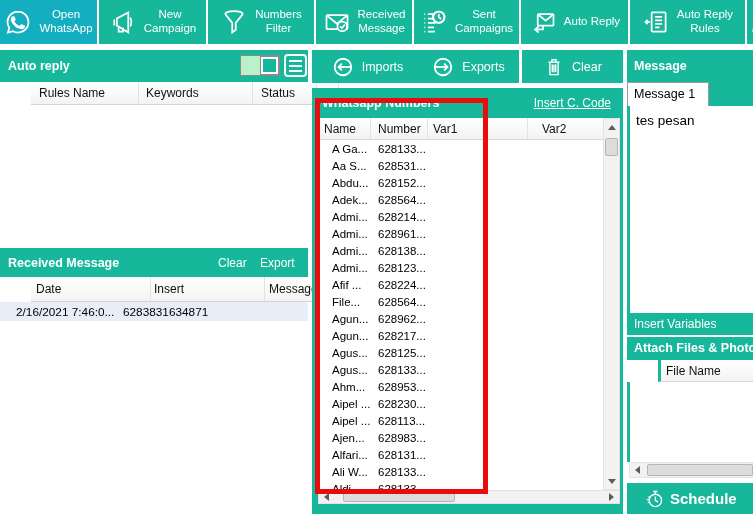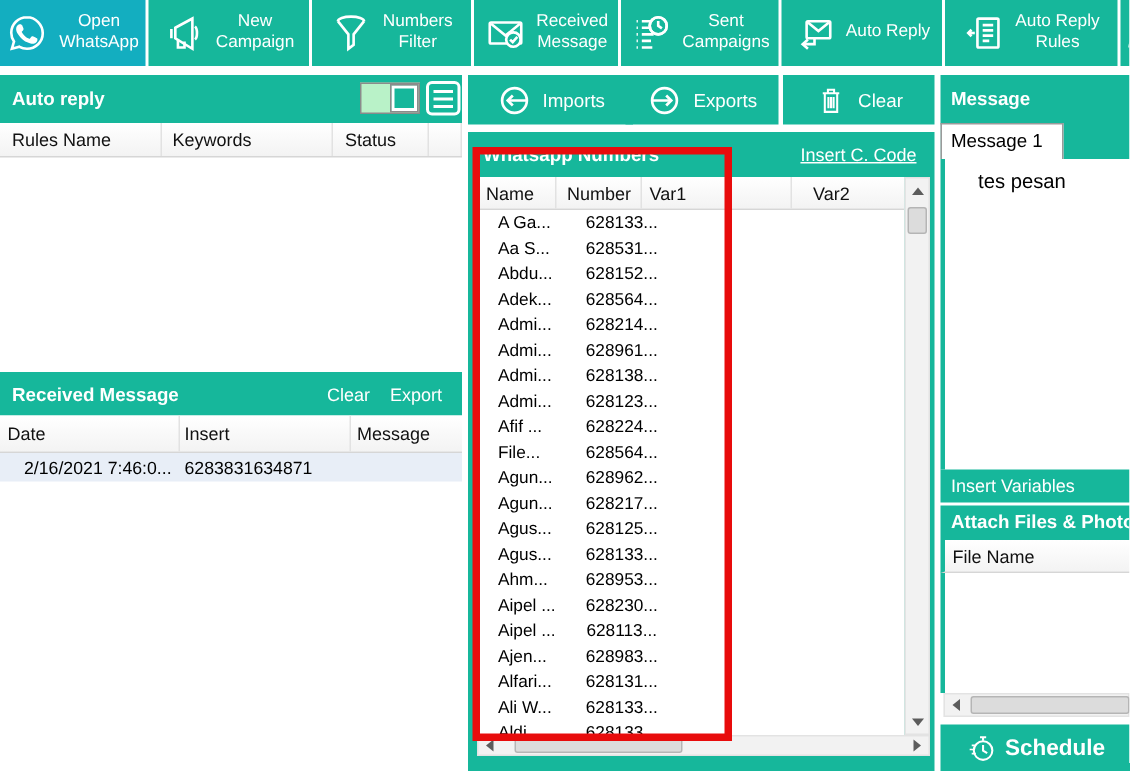--- a/index.html
+++ b/index.html
@@ -13,35 +13,35 @@
   .tbtn { position:absolute; top:0; height:44px; background:var(--teal); color:#fff;
           display:flex; align-items:center; justify-content:center; gap:7px;
           cursor:pointer; overflow:hidden; }
   .tlabel { font-size:11.5px; line-height:1.2; white-space:pre-line; text-align:center; }
   .ticon svg { display:block; }
   
   .abs { position:absolute; }
   .phead { position:absolute; background:var(--teal); color:#fff; }
   .ptitle { font-weight:bold; font-size:12.5px; }
   .lvhead { position:absolute; display:flex; background:linear-gradient(#ffffff,#f3f3f3);
-            border-bottom:1px solid #d6d6d6; }
+            border-bottom:1px solid #d6d6d6;margin-left:31px; }
   .lvcell { border-right:1px solid #e2e2e2; font-size:12px; color:#111;
             display:flex; align-items:center; white-space:nowrap; overflow:hidden; }
   .midbtn { position:absolute; top:50px; height:33px; background:var(--teal); color:#fff;
             display:flex; align-items:center; justify-content:center; gap:7px;
             font-size:12.5px; cursor:pointer; }
   
   .wnpanel { position:absolute; left:312px; top:88px; width:311px; height:426px; background:var(--teal); }
   .wntable { position:absolute; left:6px; top:30px; width:285px; height:372px; background:#fff; overflow:hidden; }
   .wnhead  { position:absolute; left:0; top:0; width:100%; height:22px; display:flex;
              background:linear-gradient(#ffffff,#f3f3f3); border-bottom:1px solid #d6d6d6; }
   .wnrows  { position:absolute; left:0; top:22px; width:100%; height:350px; overflow:hidden; }
   .wn-row  { display:flex; height:17px; align-items:center; font-size:11.5px; white-space:nowrap; }
   .wn-c1 { width:53px;  padding-left:14px; overflow:hidden; }
-  .wn-c2 { width:80px;  padding-left:7px;  overflow:hidden;text-align:center; }
+  .wn-c2 { width:80px;  padding-left:7px;  overflow:hidden; }
   
   .sb { background:#f2f2f2; border:1px solid #e3e3e3; position:absolute; }
   .sb-thumb { position:absolute; background:#dcdcdc; border:1px solid #b5b5b5; border-radius:2px; }
   .sb-btn { position:absolute; display:flex; align-items:center; justify-content:center; }
   .tri-up    { width:0; height:0; border-left:4px solid transparent; border-right:4px solid transparent; border-bottom:5px solid #5c5c5c; }
   .tri-down  { width:0; height:0; border-left:4px solid transparent; border-right:4px solid transparent; border-top:5px solid #5c5c5c; }
   .tri-left  { width:0; height:0; border-top:4px solid transparent; border-bottom:4px solid transparent; border-right:5px solid #5c5c5c; }
   .tri-right { width:0; height:0; border-top:4px solid transparent; border-bottom:4px solid transparent; border-left:5px solid #5c5c5c; }
   
   .msgpanel { position:absolute; left:627px; top:50px; width:126px; height:464px; }
@@ -339,21 +339,21 @@
   </div>
 </div>
 
 <div class="msgpanel">
   <div class="phead" style="left:0;top:0;width:126px;height:32px;position:absolute">
     <span class="ptitle abs" style="left:7px;top:9px">Message</span>
   </div>
   <div class="abs" style="left:0;top:32px;width:126px;height:24px;background:var(--teal)">
     <div class="abs" style="left:0;top:0;width:82px;height:24px;background:#fff;border:1px solid #9a9a9a;border-bottom:none;font-size:12.5px;line-height:22px;padding-left:6px">Message 1</div>
   </div>
-  <div class="abs teal-left" style="left:0;top:56px;width:126px;height:207px;background:#fff;font-size:13.5px;padding:7px 0 0 22px">
+  <div class="abs teal-left" style="left:0;top:56px;width:126px;height:207px;background:#fff;font-size:13.5px;padding:7px 0 0 6px">
     <span>tes pesan</span>
   </div>
   <div class="abs" style="left:0;top:263px;width:126px;height:22px;background:var(--teal);color:#fff;font-size:12px;line-height:22px;padding-left:7px;cursor:pointer">Insert Variables</div>
   <div class="abs" style="left:0;top:287px;width:126px;height:23px;background:var(--teal);color:#fff;font-size:12.5px;font-weight:bold;line-height:23px;padding-left:7px;white-space:nowrap;overflow:hidden">Attach Files &amp; Photos</div>
   <div class="lvhead teal-left" style="left:0;top:310px;width:126px;height:22px">
     <div class="lvcell" style="flex:1;padding-left:5px;border-right:none">File Name</div>
   </div>
   <div class="abs teal-left" style="left:0;top:332px;width:126px;height:80px;background:#fff"></div>
   <div class="sb" style="left:2px;top:412px;width:124px;height:16px">
     <div class="sb-btn" style="left:0;top:0;width:14px;height:14px">

